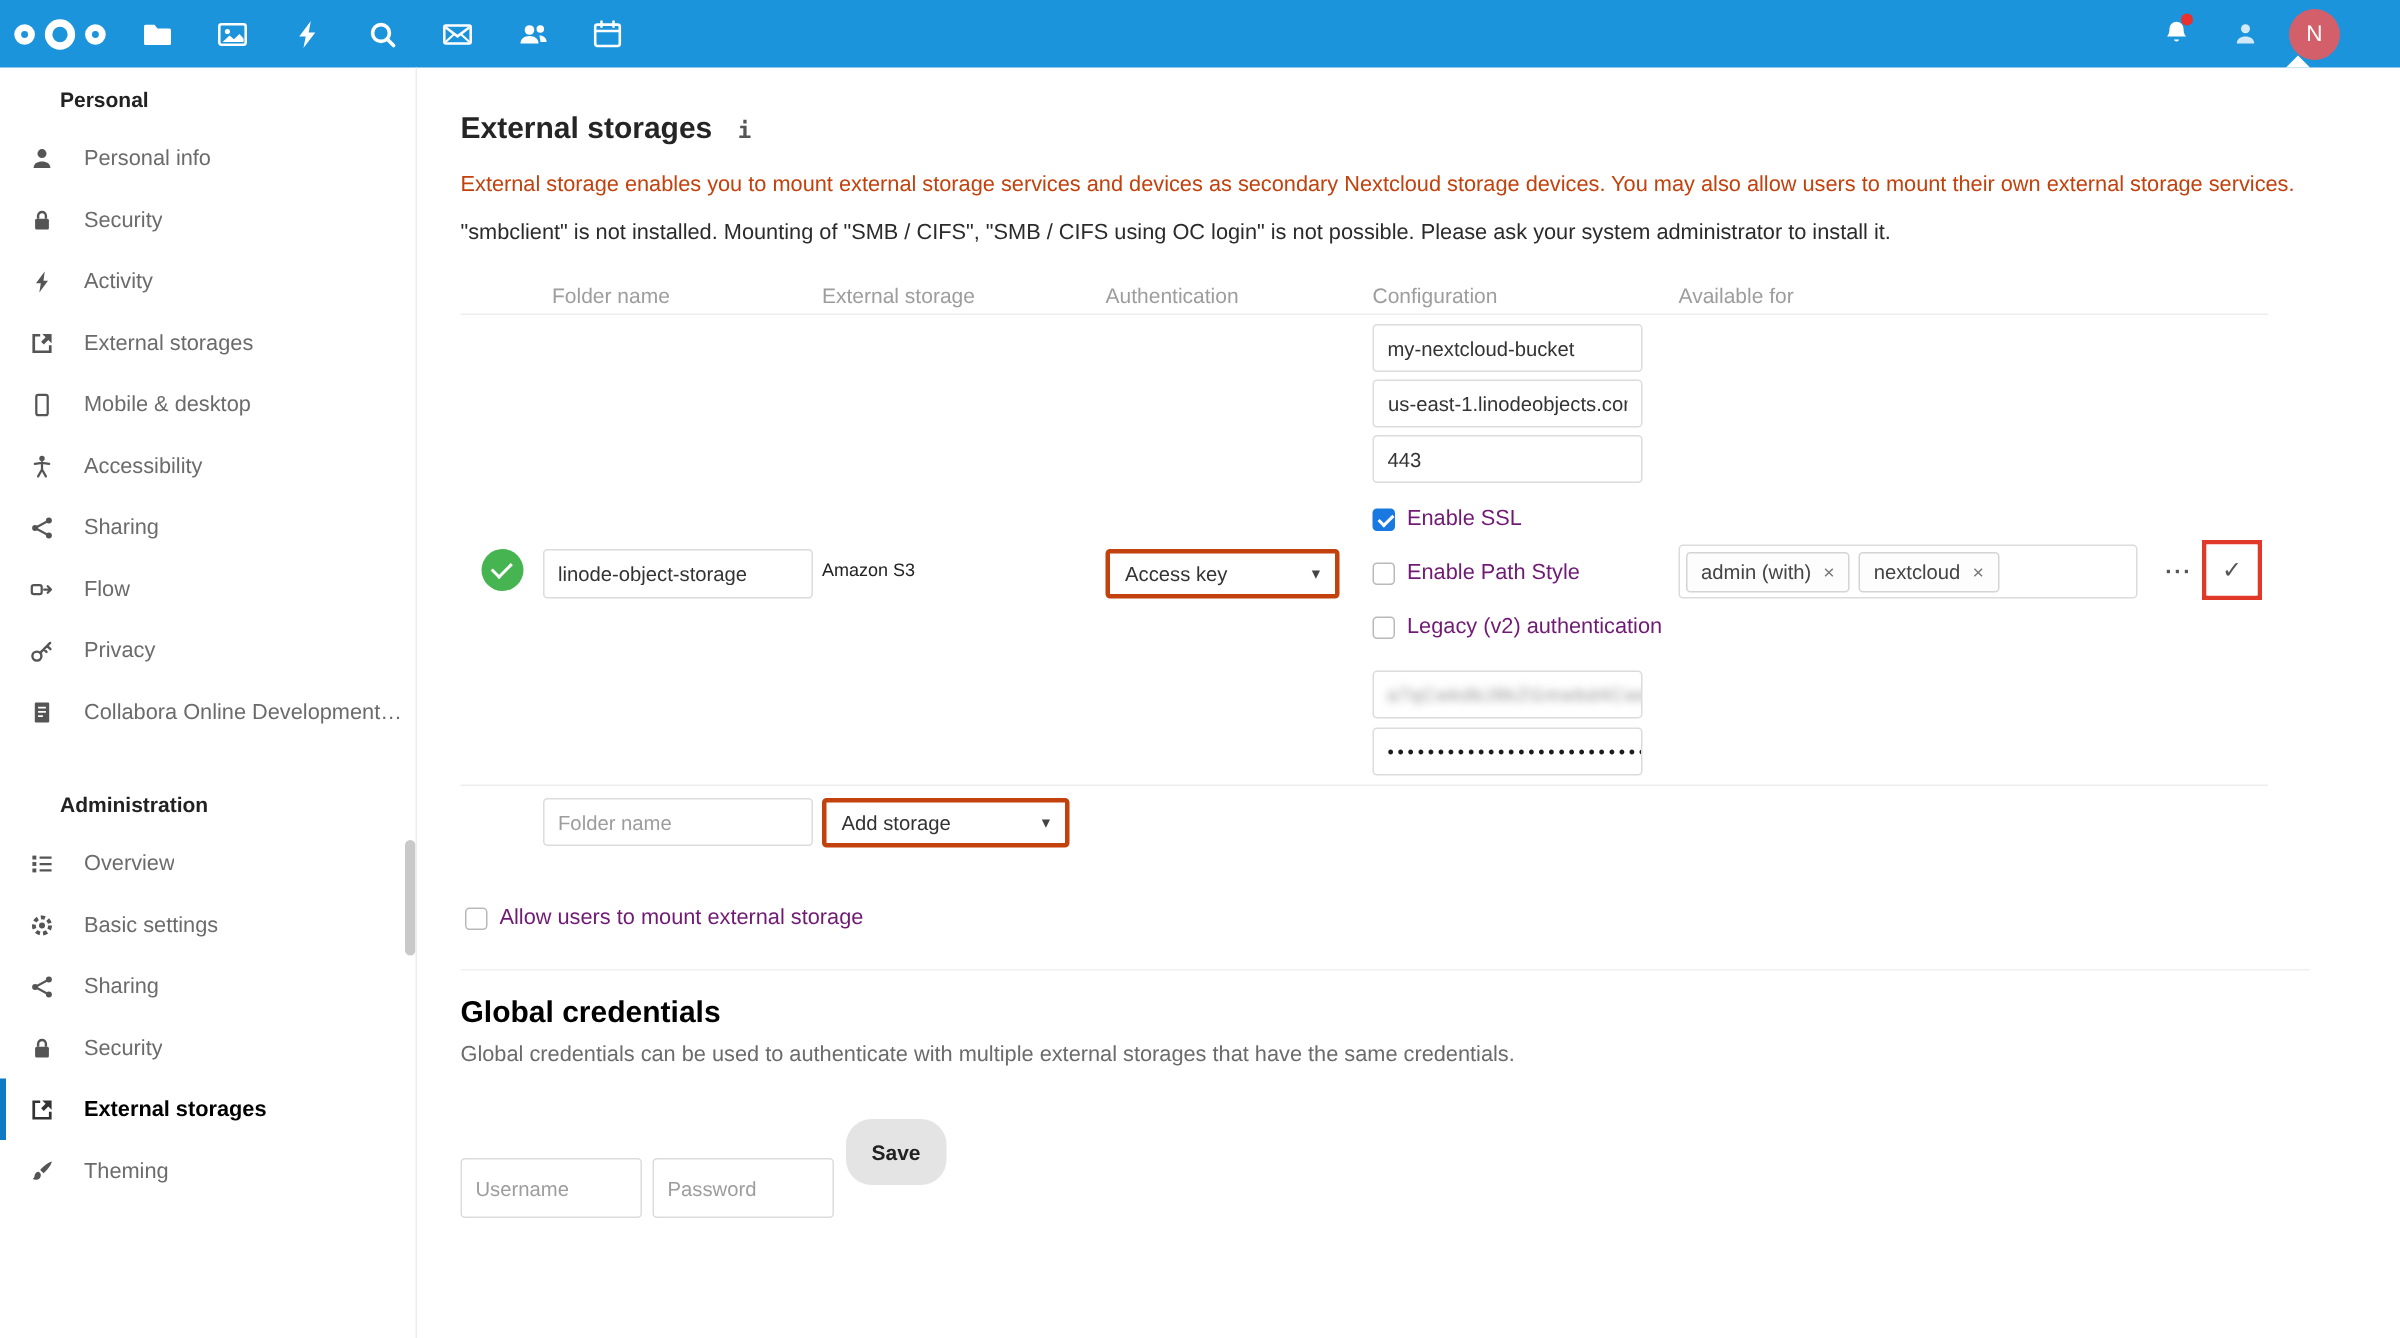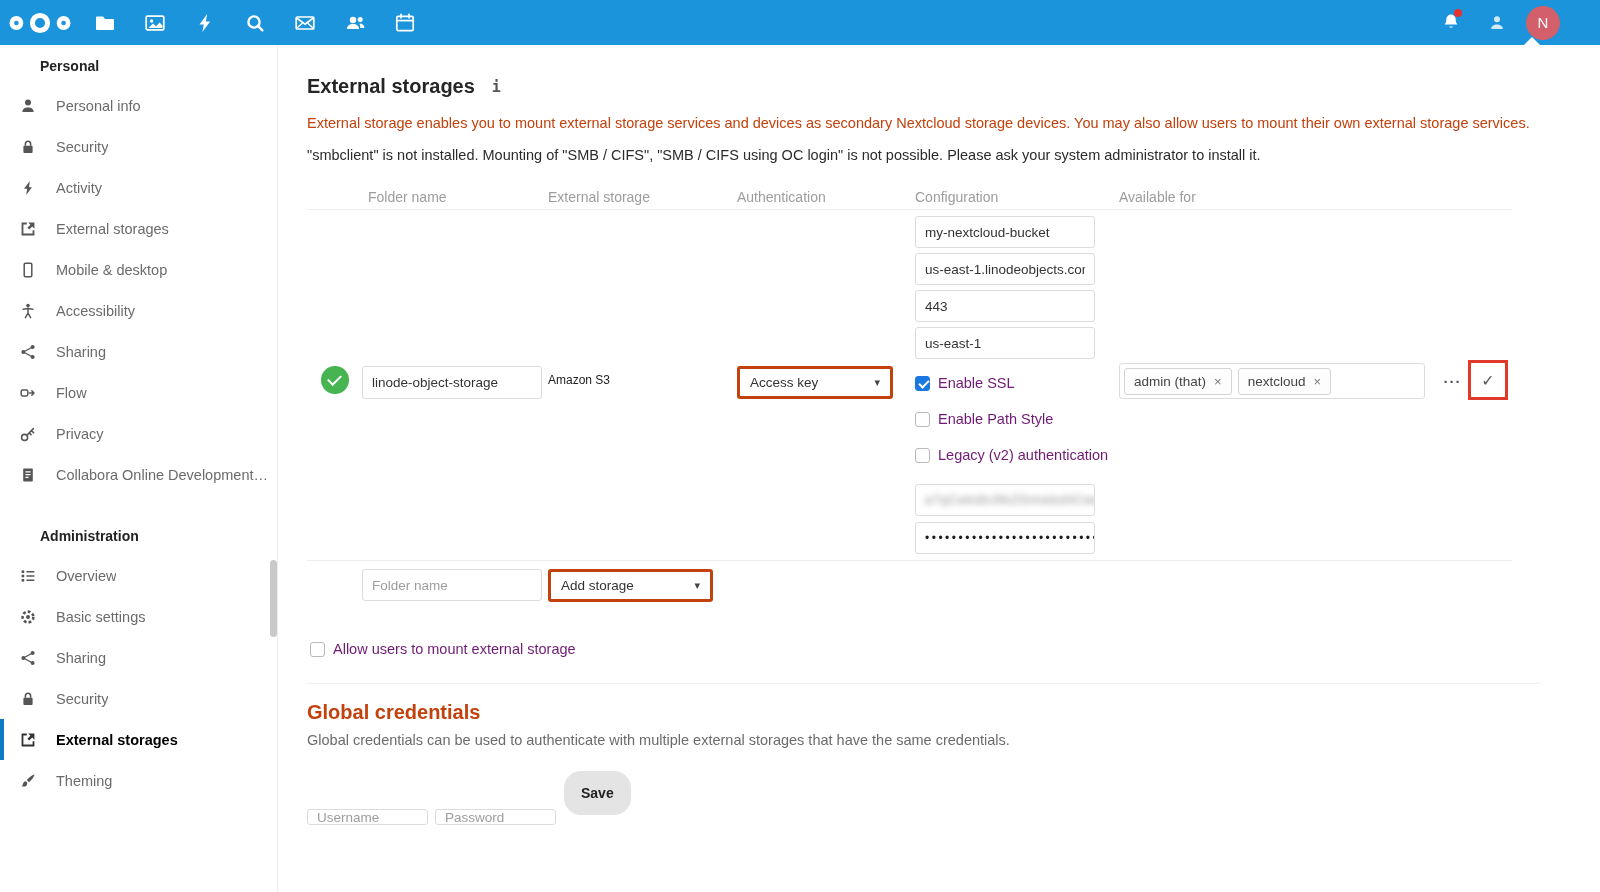--- a/index.html
+++ b/index.html
@@ -88,24 +88,24 @@
     display:flex; align-items:center; justify-content:center; font-family:"Liberation Sans", sans-serif; }
 
   .add-row { margin-top:8px; padding-bottom:13px; }
   .add-folder { width:168px; }
   .add-select { width:165px; margin-left:6px; }
 
   .allow-row { display:flex; align-items:center; margin-top:26px; margin-left:3px; cursor:pointer; }
 
   
   .gc-section { margin-top:26px; border-top:1px solid #f0f0f0; padding-top:17px; width:1233px; }
-  .gc-title { font-size:20px; font-weight:bold; color:#c2410c; }
+  .gc-title { font-size:20px; font-weight:bold; color:#000000; }
   .gc-desc { margin-top:8px; font-size:14.5px; color:#6b6b6b; }
   .gc-form { margin-top:13px; display:flex; align-items:center; }
-  .gc-form input.txt { width:121px; height:16px;margin-top:48px; }
+  .gc-form input.txt { width:121px; height:40px;margin-top:48px; }
   .gc-form input.txt + input.txt { margin-left:7px; }
   .save-btn { margin-left:8px; height:44px; padding:0 17px; border:none; border-radius:17px; background:#e4e4e4;
     font-family:"Liberation Sans", sans-serif; font-size:14px; font-weight:bold; color:#222; cursor:pointer; }
 </style>
 </head>
 <body>
 
 <div class="topbar">
   <div class="logo-wrap">
     <svg width="66" height="24" viewBox="0 0 66 24">
@@ -373,21 +373,20 @@
         <div>
           <div class="selectbox auth-select">
             <span>Access key</span>
             <span class="caret">▾</span>
           </div>
         </div>
         <div class="cfg-stack">
           <input class="txt" type="text" value="my-nextcloud-bucket" style="">
           <input class="txt" type="text" value="us-east-1.linodeobjects.com" style="">
           <input class="txt" type="text" value="443" style="">
-          <input class="txt" type="text" value="us-east-1" style="">
           <div class="cb-row first">
             <span class="cb checked"></span>
             <span class="cb-label">Enable SSL</span>
           </div>
           <div class="cb-row">
             <span class="cb"></span>
             <span class="cb-label">Enable Path Style</span>
           </div>
           <div class="cb-row">
             <span class="cb"></span>
@@ -396,21 +395,21 @@
           <div class="masked-input">
             <span class="blurline">a7qCwkdbJ8kZGmwbd4Cweki</span>
           </div>
           <div class="masked-input dots-input">
             <span class="dotline">••••••••••••••••••••••••••••••</span>
           </div>
         </div>
         <div>
           <div class="avail-select">
             <span class="chip">
-              <span>admin (that)</span>
+              <span>admin (with)</span>
               <span class="chip-x">×</span>
             </span>
             <span class="chip">
               <span>nextcloud</span>
               <span class="chip-x">×</span>
             </span>
           </div>
         </div>
         <div>
           <div class="dots-menu">···</div>

